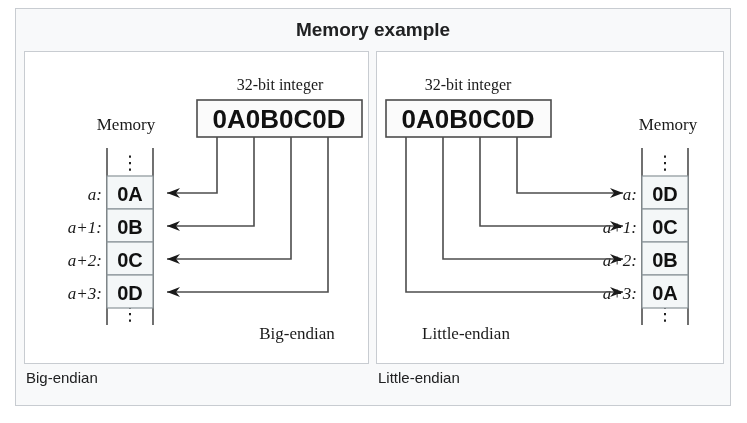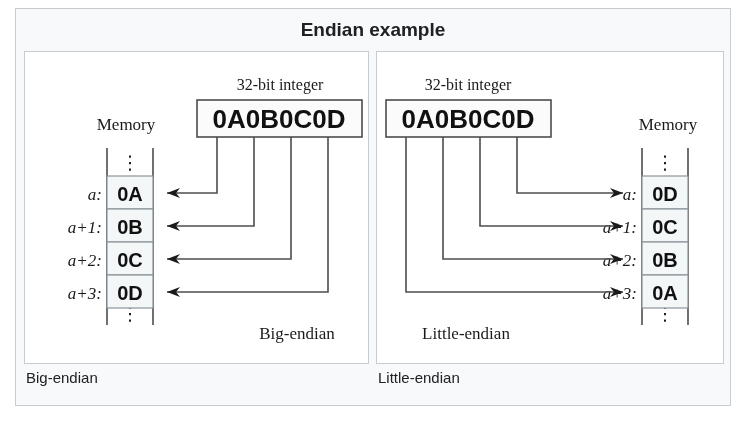--- a/index.html
+++ b/index.html
@@ -71,21 +71,21 @@
     fill:#1a1a1a;
   }
 </style>
 </head>
 <body>
 
 <div class="page">
 
   <div class="infobox">
 
-    <div class="infobox-title">Endian example</div>
+    <div class="infobox-title">Memory example</div>
 
     <div class="cells">
 
       <div class="cell left">
         <div class="figbox">
           <div class="svgwrap">
           <svg width="345" height="313" viewBox="0 0 345 313" xmlns="http://www.w3.org/2000/svg">
             <defs>
               <marker id="arrL" markerWidth="14" markerHeight="10" refX="13" refY="5" orient="auto" markerUnits="userSpaceOnUse">
                 <path d="M13,5 L0,0 L4,5 L0,10 Z" fill="#1a1a1a"></path>

